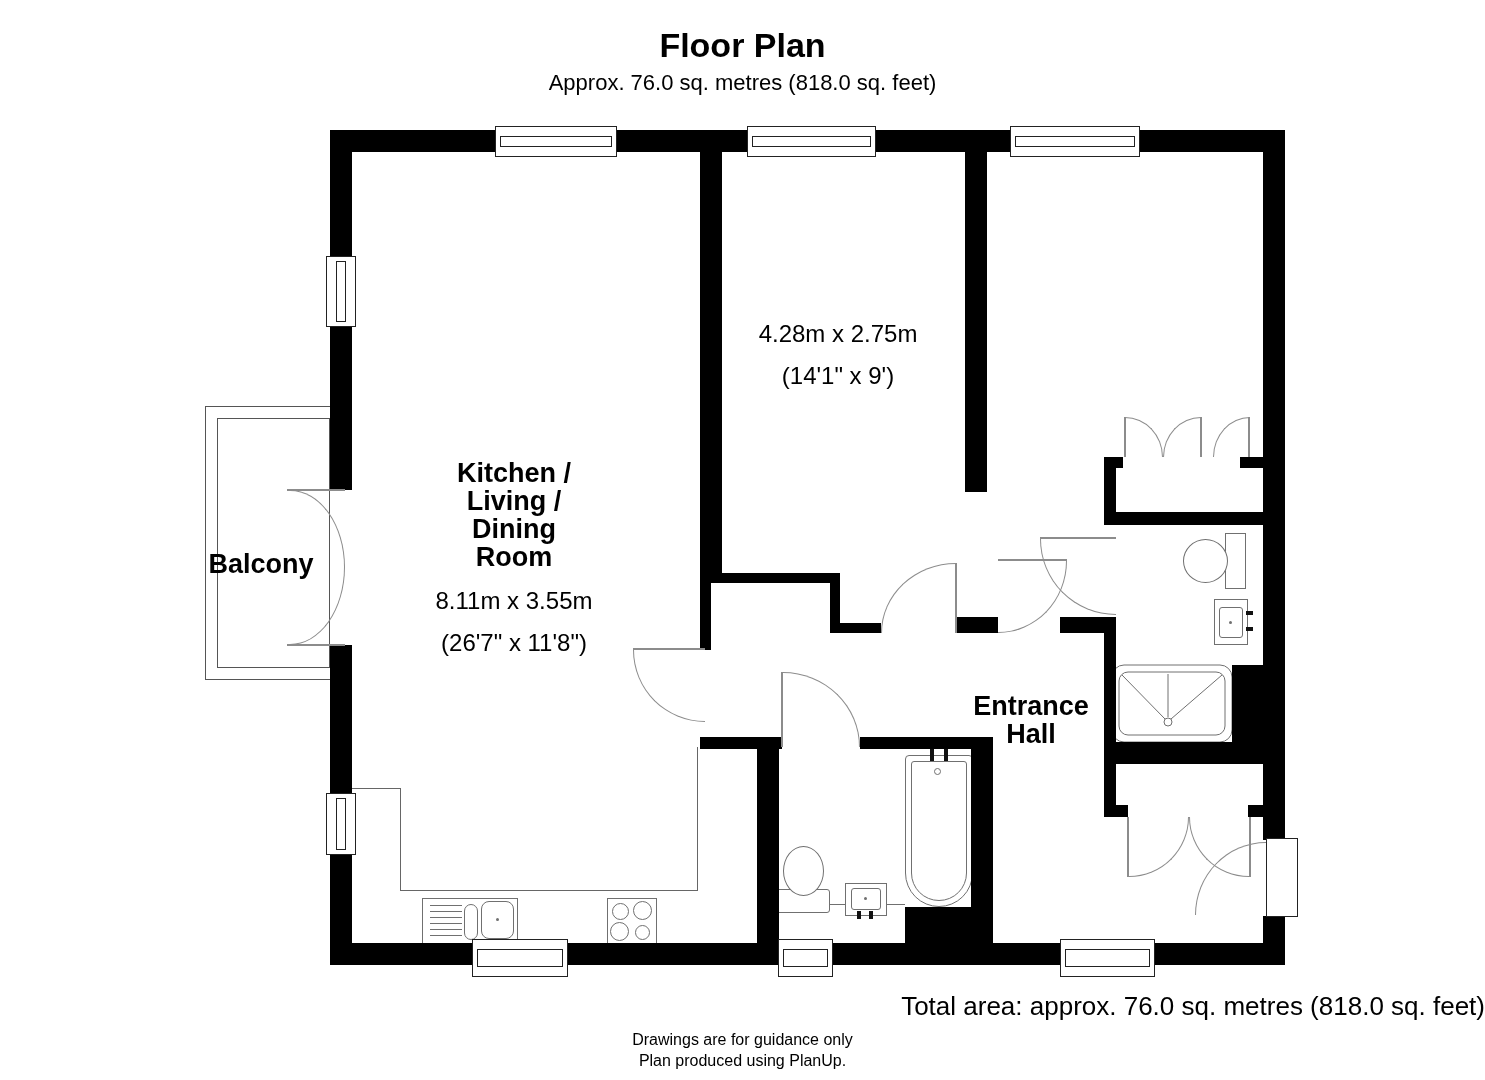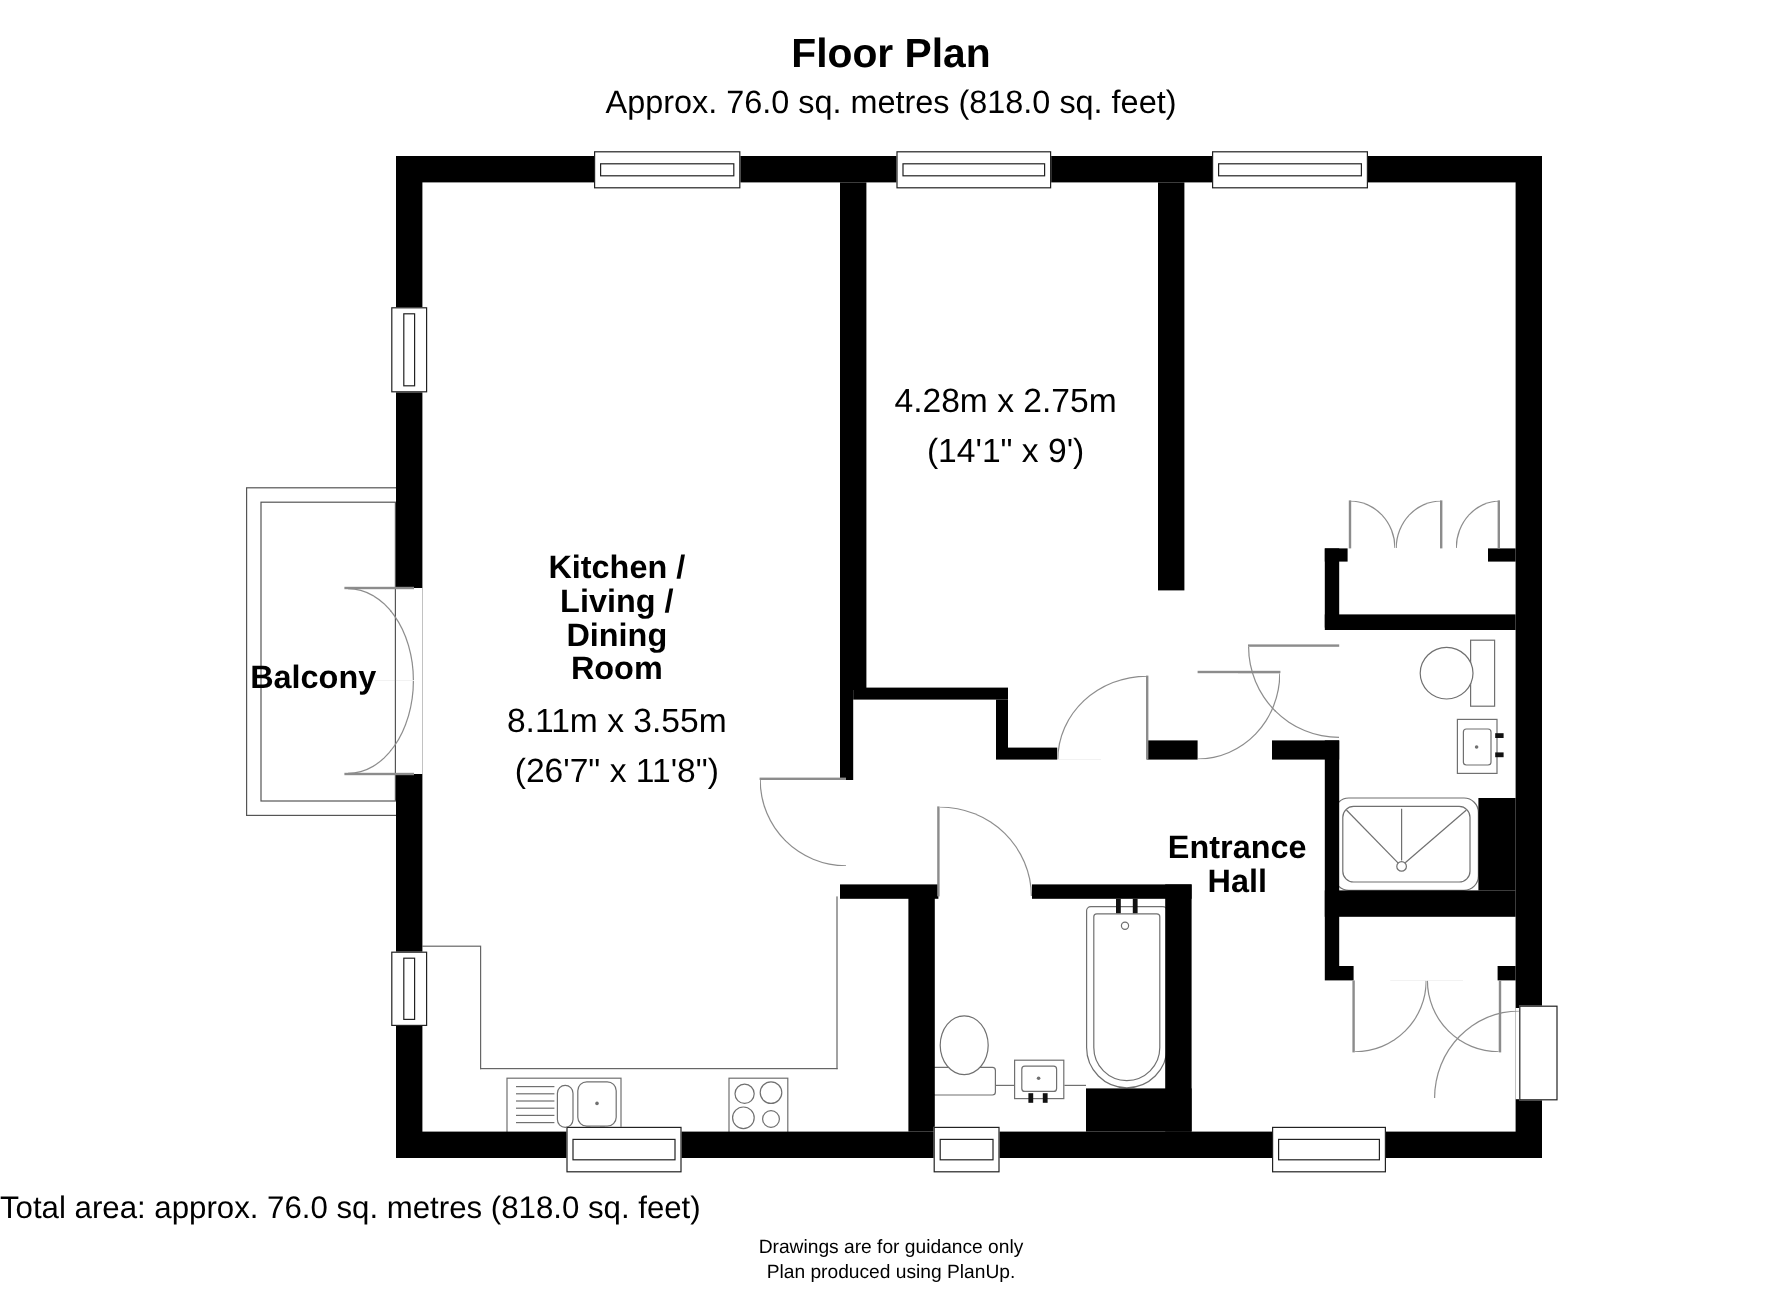--- a/index.html
+++ b/index.html
@@ -19,24 +19,24 @@
   .leaf{position:absolute;background:#8c8c8c;}
   .fx{position:absolute;border:1px solid #707070;background:#fff;box-sizing:border-box;}
   .fl{position:absolute;background:#707070;}
   .dot{position:absolute;background:#707070;border-radius:50%;}
   .tap{position:absolute;background:#111;}
   .ring{position:absolute;border:1px solid #707070;border-radius:50%;box-sizing:border-box;background:#fff;}
   .cl{position:absolute;background:#666;}
   .bal{position:absolute;border:1px solid #555;background:#fff;box-sizing:border-box;}
   .lbl{position:absolute;text-align:center;white-space:pre-line;}
   .name{font-weight:bold;font-size:27px;line-height:28px;}
-  .dims{font-size:28px;line-height:24px;}
+  .dims{font-size:24px;line-height:24px;}
   .title{position:absolute;left:0;width:100%;text-align:center;font-weight:bold;font-size:34px;}
-  .subtitle{position:absolute;left:0;width:100%;text-align:center;font-size:27px;}
-  .total{position:absolute;left:0;width:100%;text-align:left;font-size:26px;}
+  .subtitle{position:absolute;left:0;width:100%;text-align:center;font-size:22px;}
+  .total{position:absolute;left:0;width:100%;text-align:right;font-size:26px;}
   .note{position:absolute;left:0;width:100%;text-align:center;font-size:16px;}
 </style>
 </head>
 <body>
 
 <div id="stage">
 
   <div class="bal" style="left:205px;top:406px;width:133px;height:274px;"></div>
   <div class="bal" style="left:217px;top:418px;width:113px;height:250px;"></div>
 

